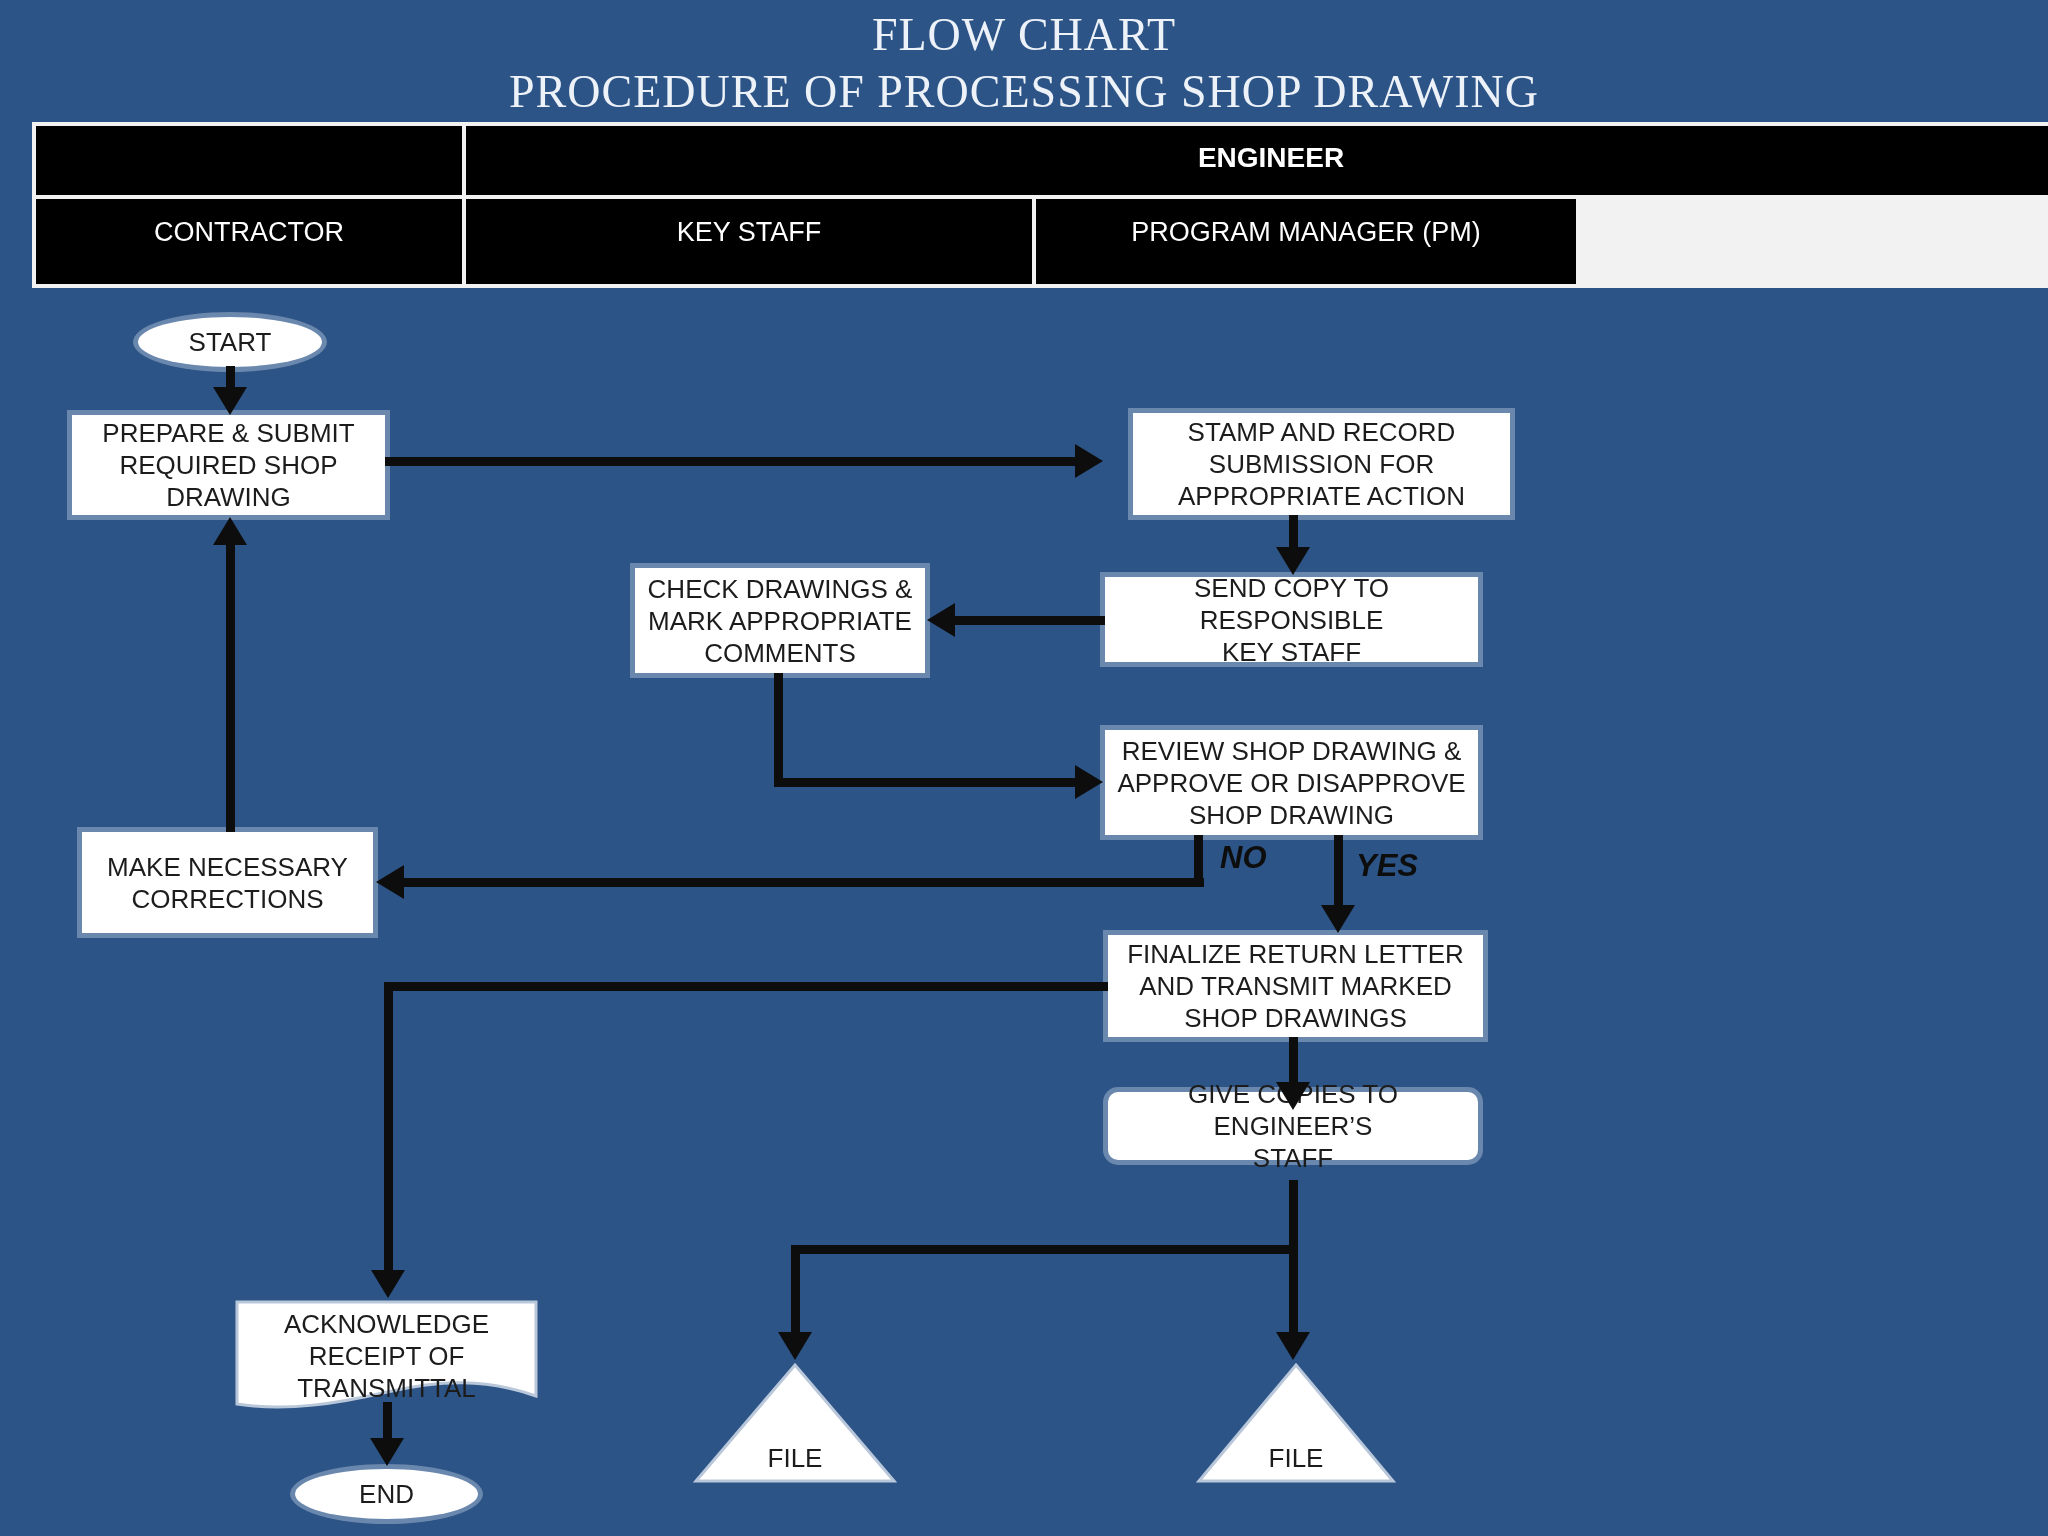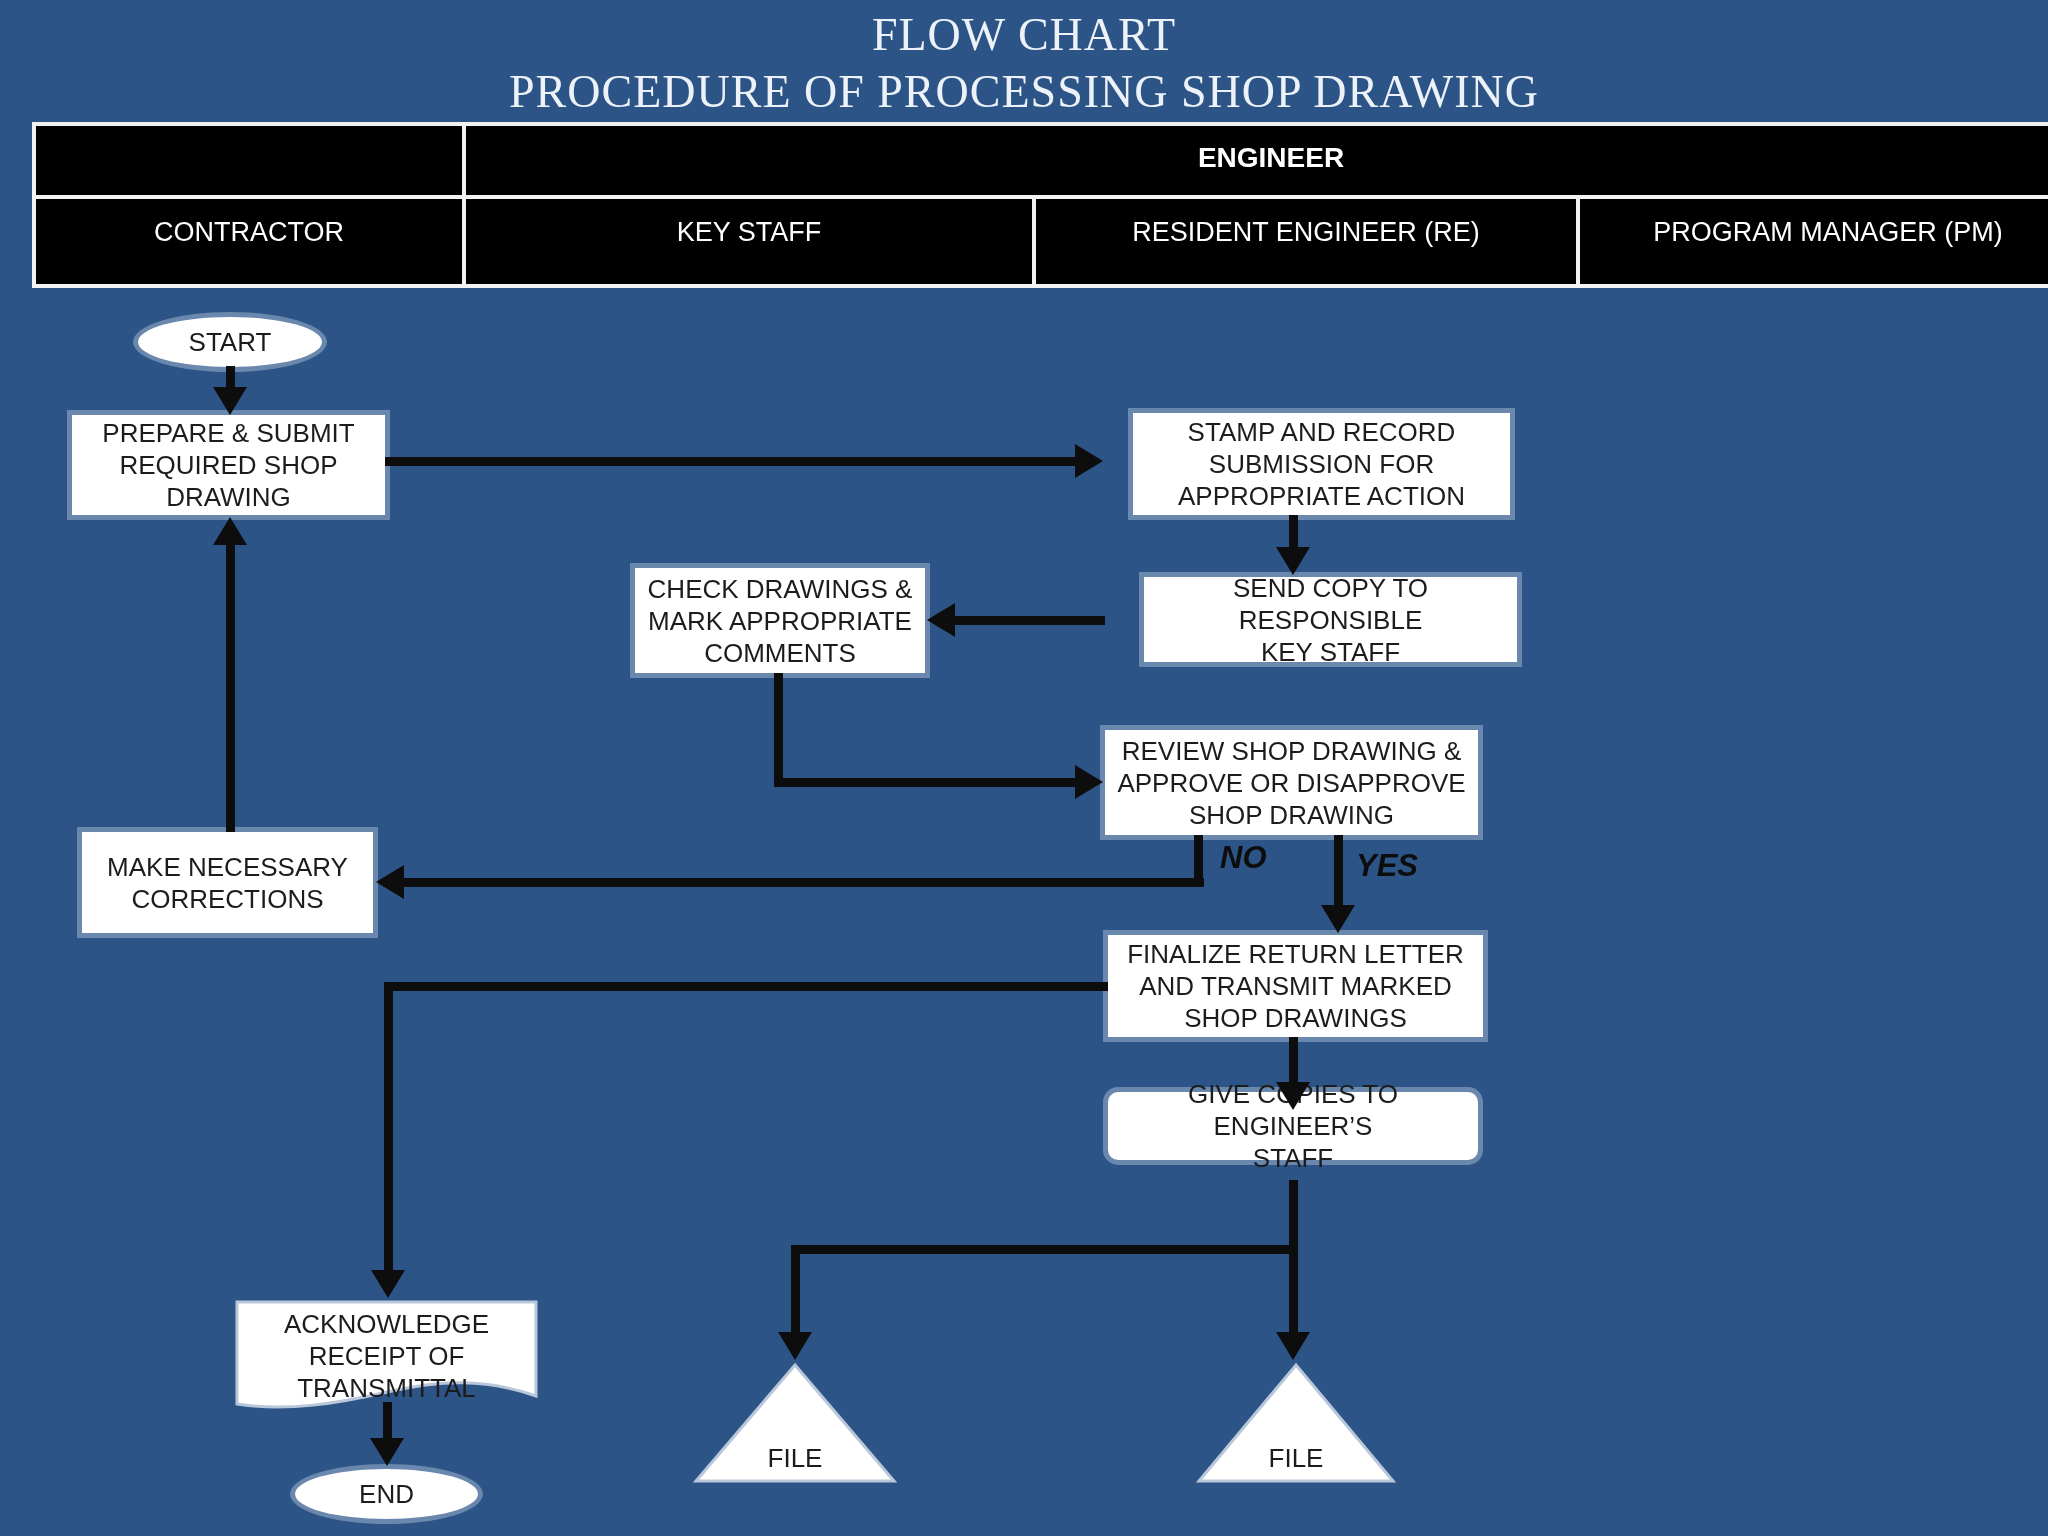--- a/index.html
+++ b/index.html
@@ -64,32 +64,31 @@
   <div class="title">
     <div>FLOW CHART</div>
     <div>PROCEDURE OF PROCESSING SHOP DRAWING</div>
   </div>
 
   <div class="lane-table">
     <div class="cell blank"></div>
     <div class="cell engineer">ENGINEER</div>
     <div class="cell lane">CONTRACTOR</div>
     <div class="cell lane">KEY STAFF</div>
-    <div class="cell lane">RESIDENT ENGINEER (RE)</div>
     <div class="cell lane">PROGRAM MANAGER (PM)</div>
   </div>
 
   <div class="oval" style="left:138px;top:317px;width:184px;height:50px;">START</div>
   <div class="box" style="left:72px;top:415px;width:313px;height:100px;">PREPARE &amp; SUBMIT
 REQUIRED SHOP
 DRAWING</div>
   <div class="box" style="left:1133px;top:413px;width:377px;height:102px;">STAMP AND RECORD
 SUBMISSION FOR
 APPROPRIATE ACTION</div>
-  <div class="box" style="left:1144px;top:577px;width:373px;height:85px;">SEND COPY TO RESPONSIBLE
+  <div class="box" style="left:1105px;top:577px;width:373px;height:85px;">SEND COPY TO RESPONSIBLE
 KEY STAFF</div>
   <div class="box" style="left:635px;top:568px;width:290px;height:105px;">CHECK DRAWINGS &amp;
 MARK APPROPRIATE
 COMMENTS</div>
   <div class="box" style="left:1105px;top:730px;width:373px;height:105px;">REVIEW SHOP DRAWING &amp;
 APPROVE OR DISAPPROVE
 SHOP DRAWING</div>
   <div class="box" style="left:82px;top:832px;width:291px;height:101px;">MAKE NECESSARY
 CORRECTIONS</div>
   <div class="box" style="left:1108px;top:935px;width:375px;height:102px;">FINALIZE RETURN LETTER

